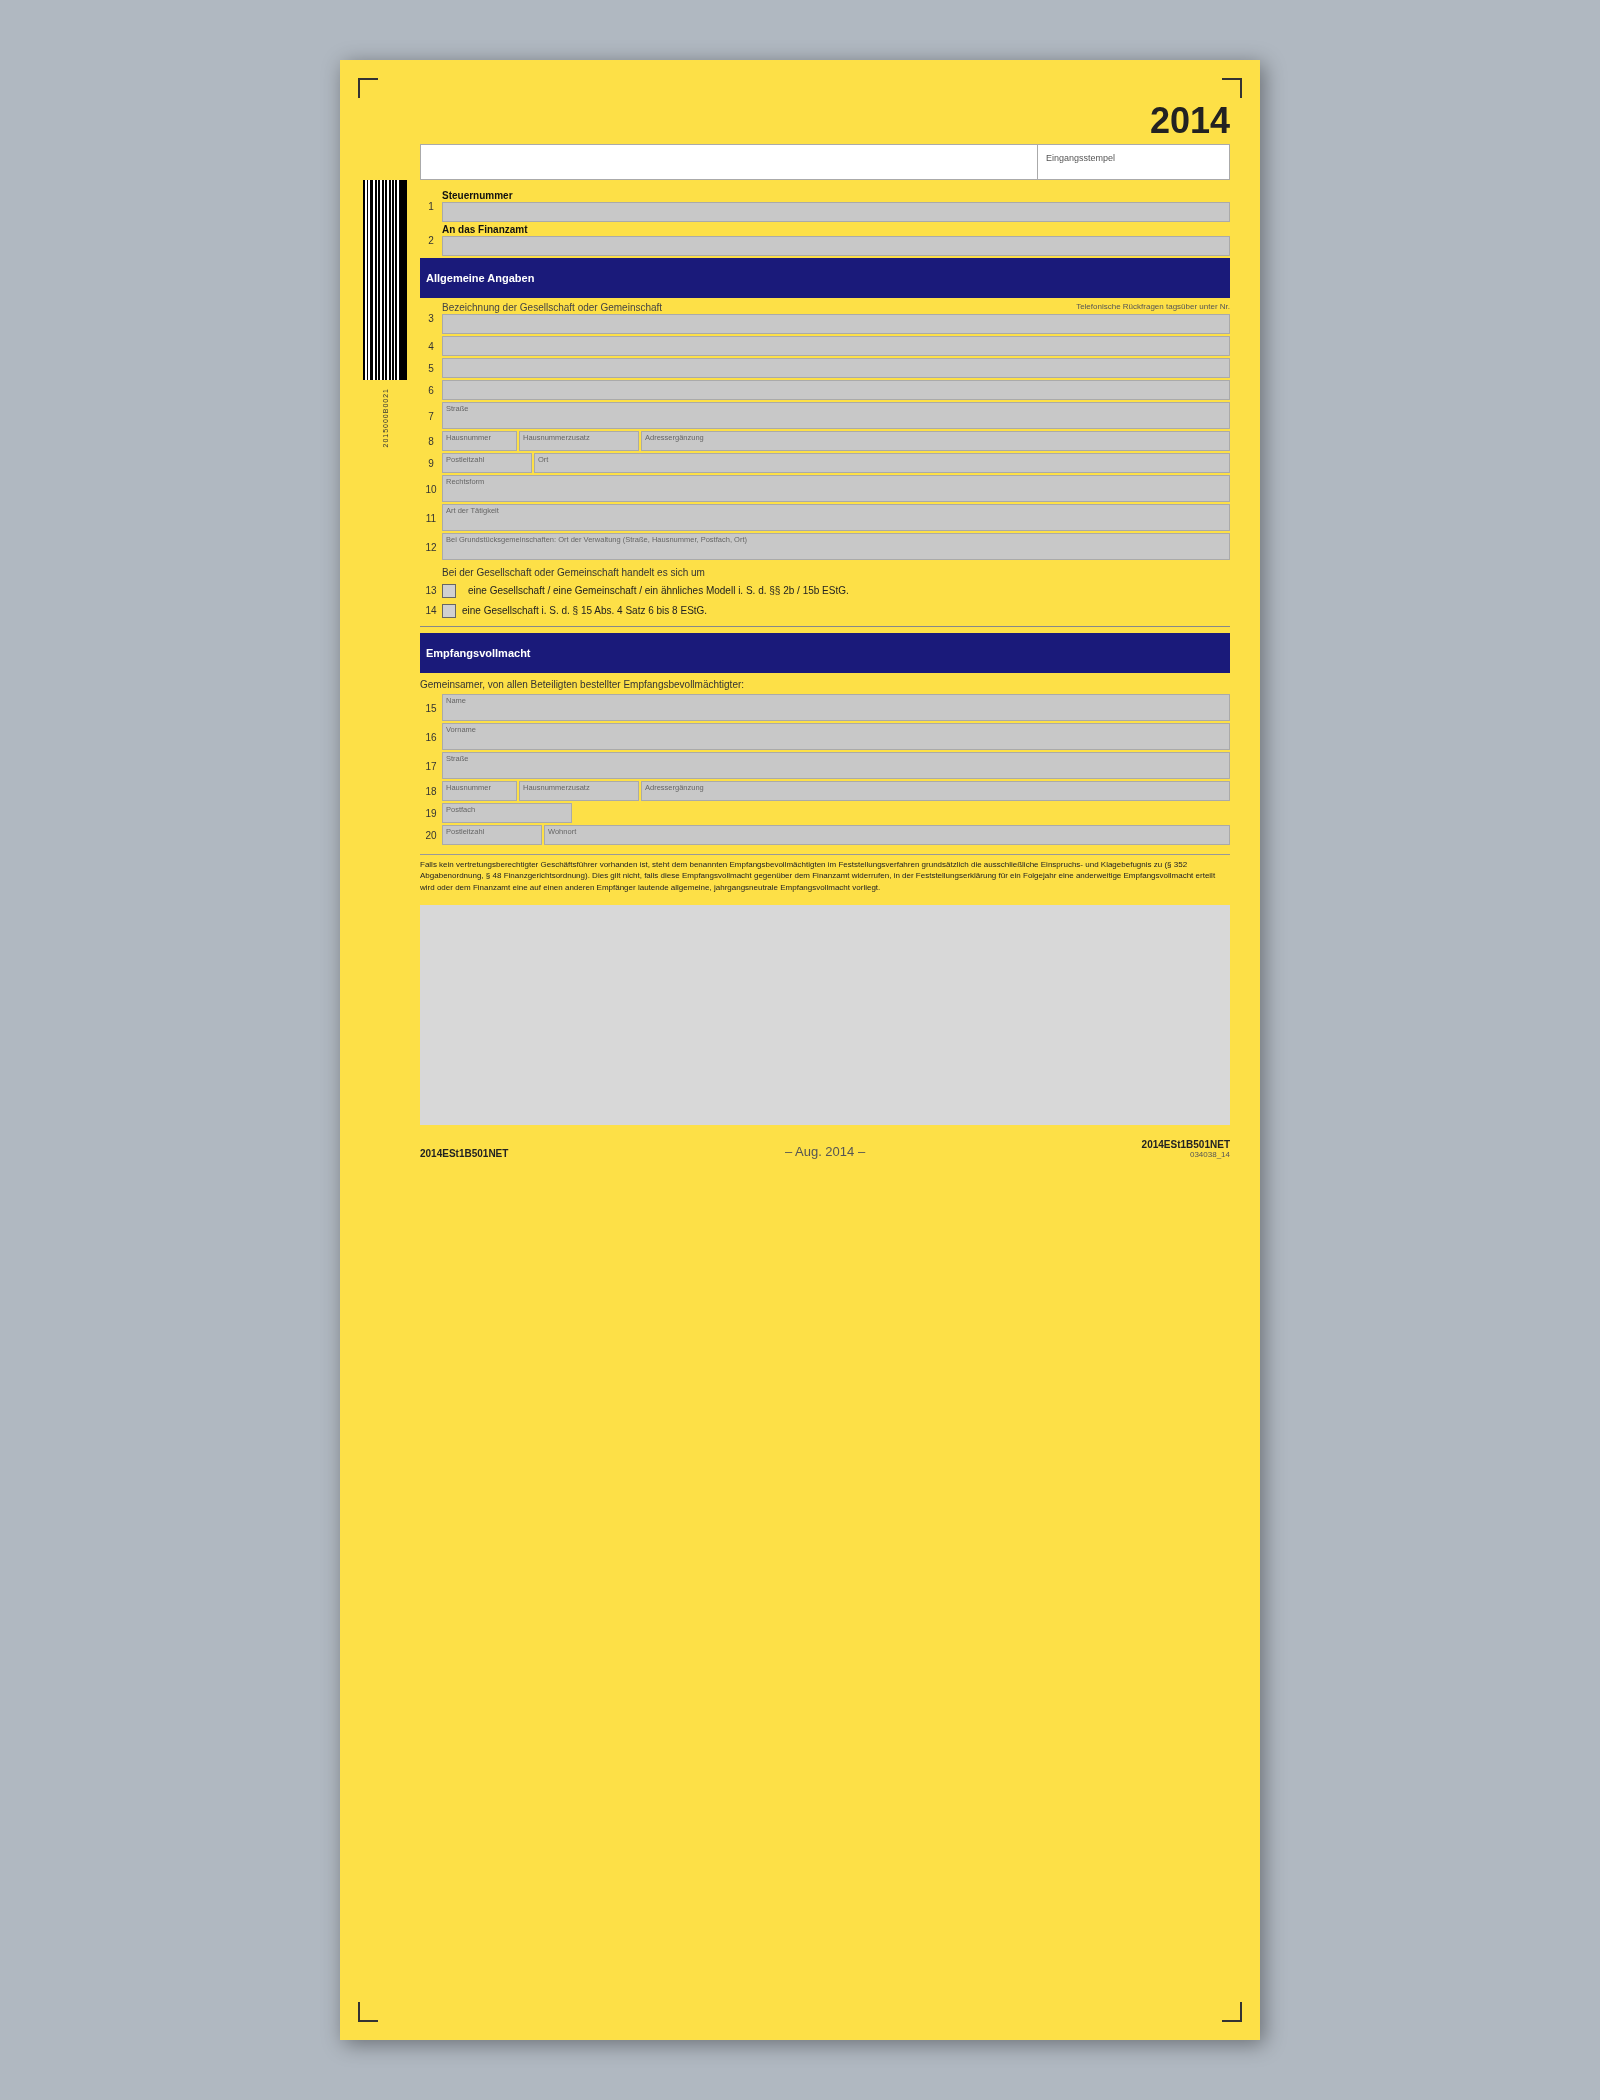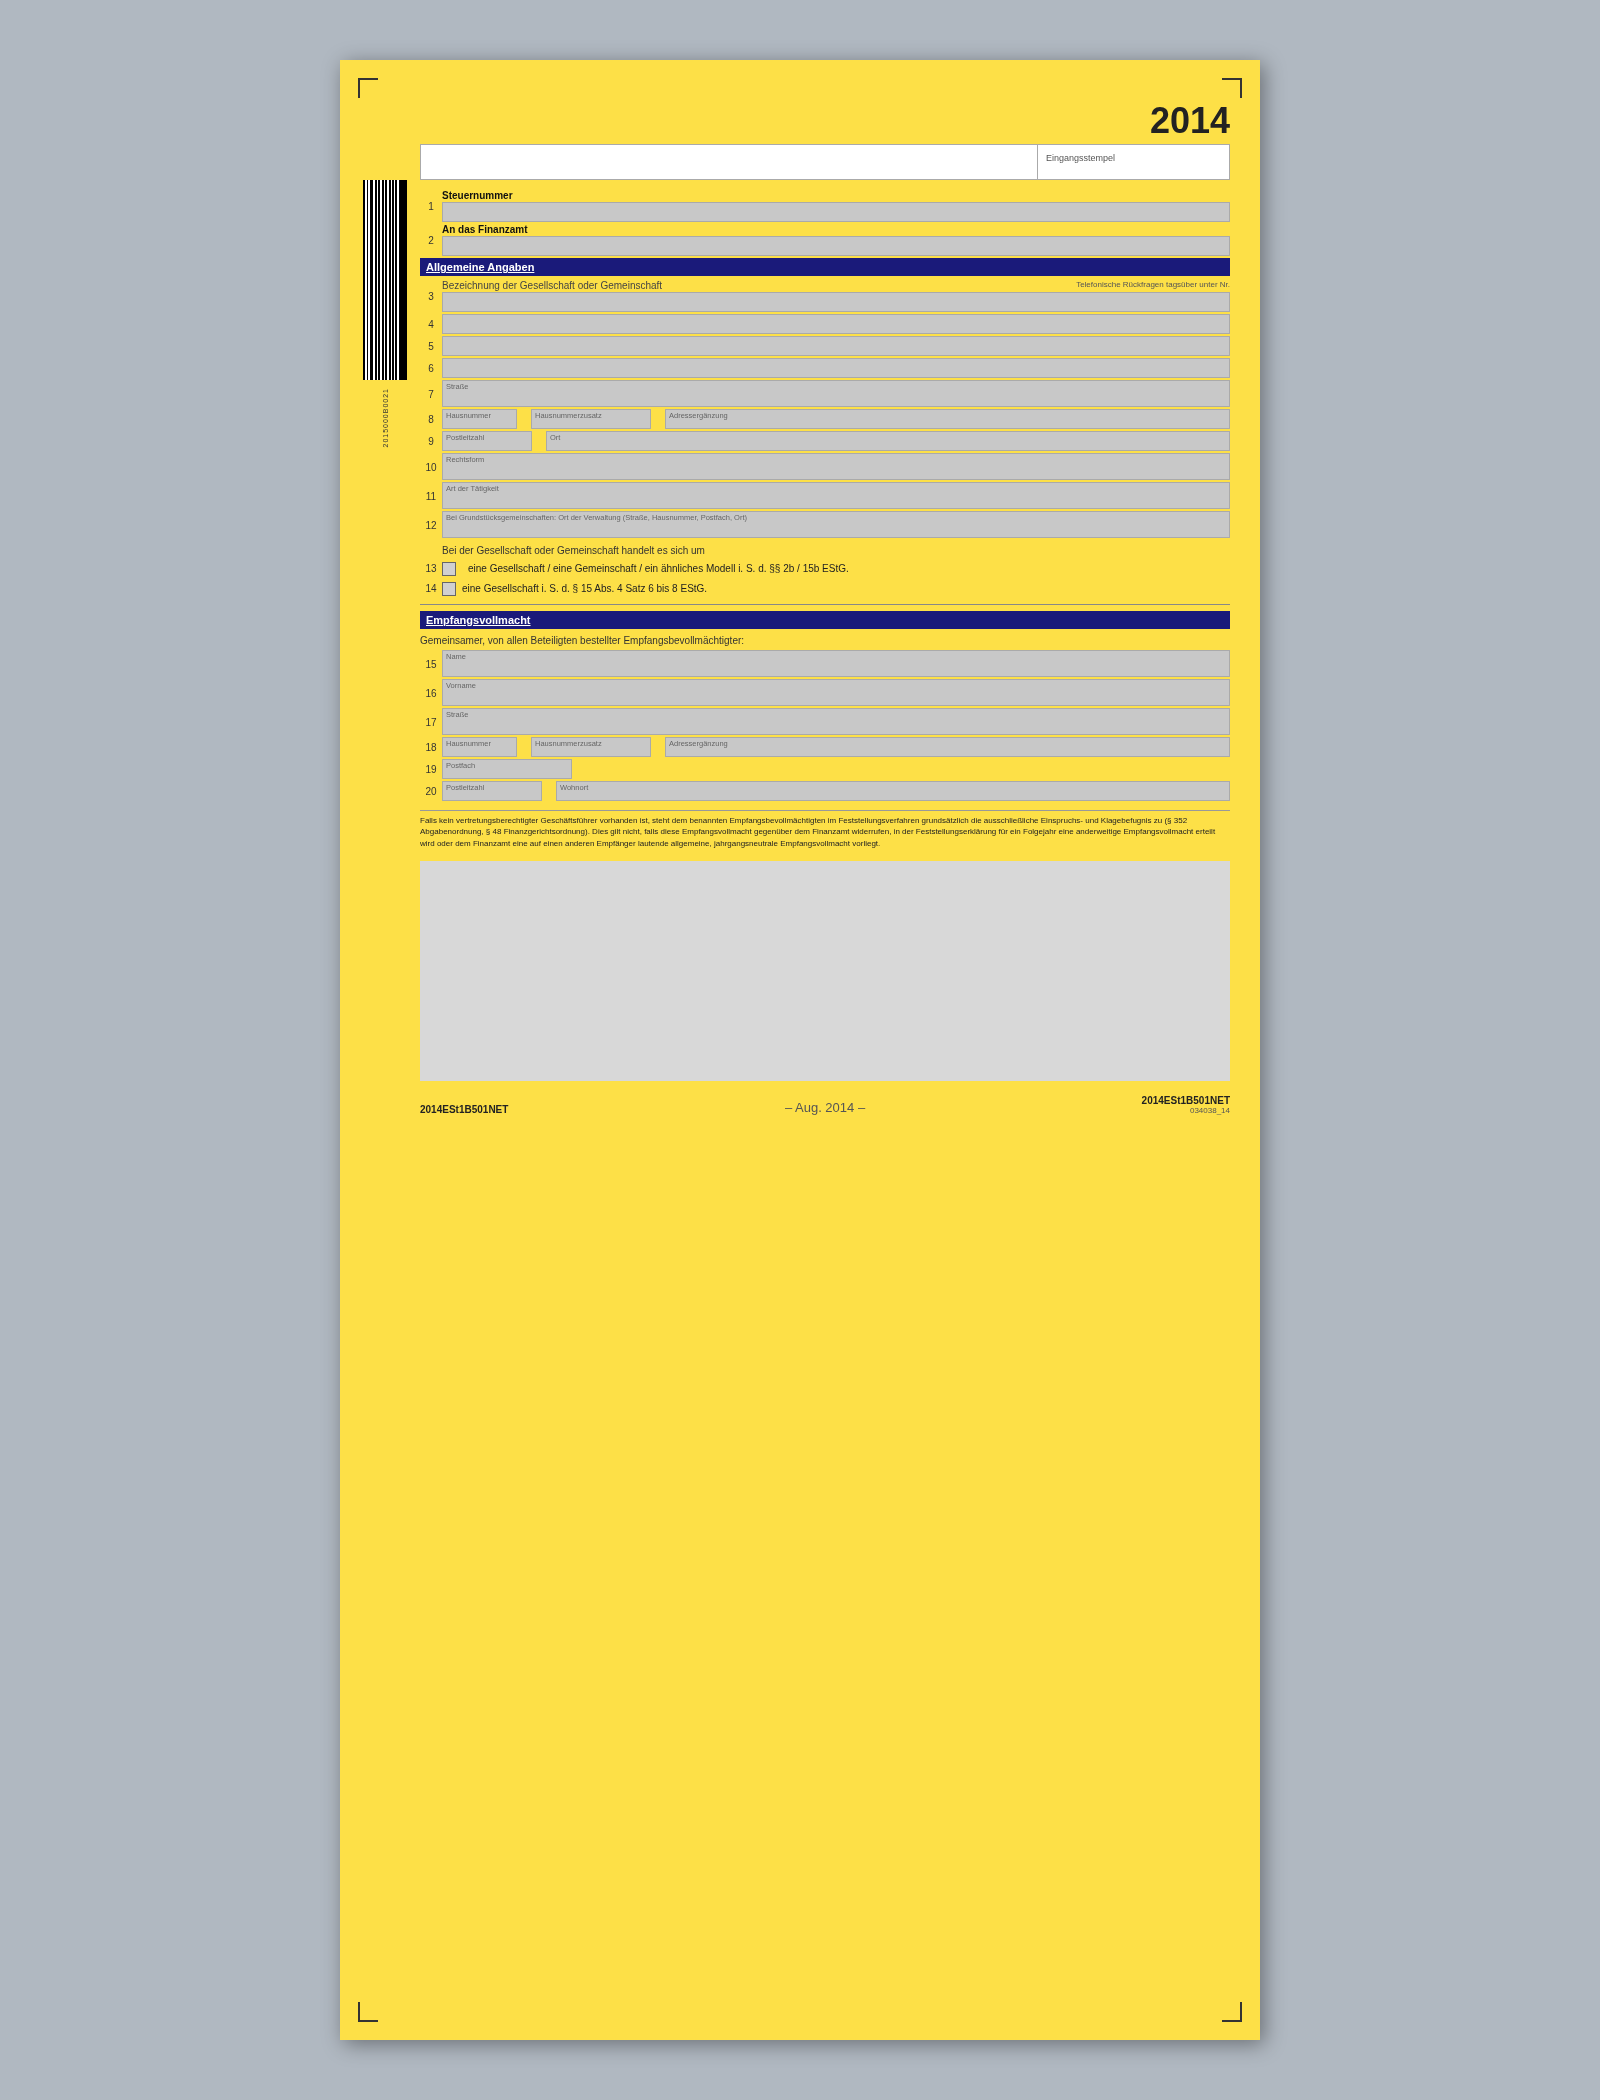--- a/index.html
+++ b/index.html
@@ -134,24 +134,23 @@
       font-size: 9px;
       color: #555;
     }
 
     
     .section-header {
       background: #1a1a7a;
       color: #fff;
       font-size: 11px;
       font-weight: bold;
-      padding: 3px 6px;
+      padding: 14px 6px;
       margin-bottom: 4px;
       margin-top: 0;
-      text-decoration: underline;
     }
     .checkbox-box {
       width: 14px;
       height: 14px;
       border: 1px solid #666;
       background: #d0d0d0;
       margin-right: 6px;
       margin-top: 1px;
       flex-shrink: 0;
     }
@@ -194,21 +193,21 @@
       color: #222;
       text-align: right;
     }
     .footer-right-sub {
       font-size: 8px;
       color: #555;
       text-align: right;
     }
     .field-row {
       display: flex;
-      gap: 14px;
+      gap: 2px;
       margin-bottom: 1px;
     }
     .field-box {
       background: #c8c8c8;
       border: 1px solid #aaa;
       height: 20px;
       flex: 1;
       position: relative;
     }
     .field-box .fl {

